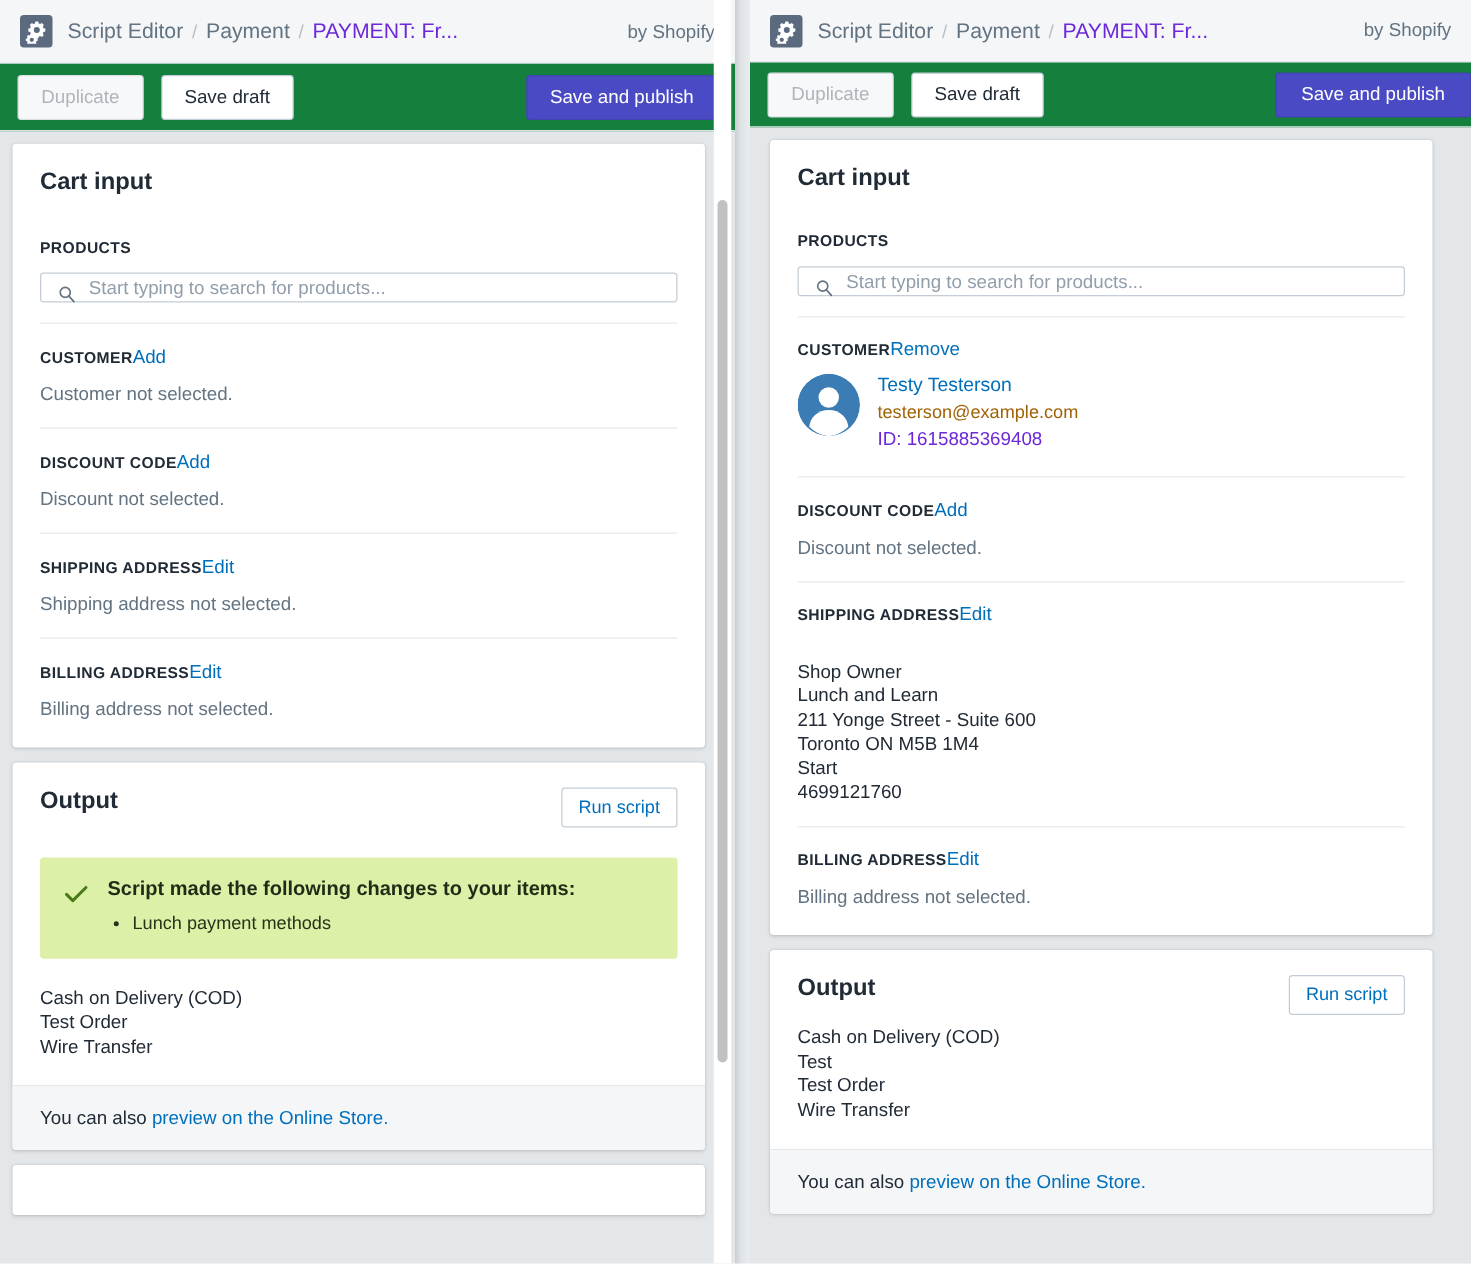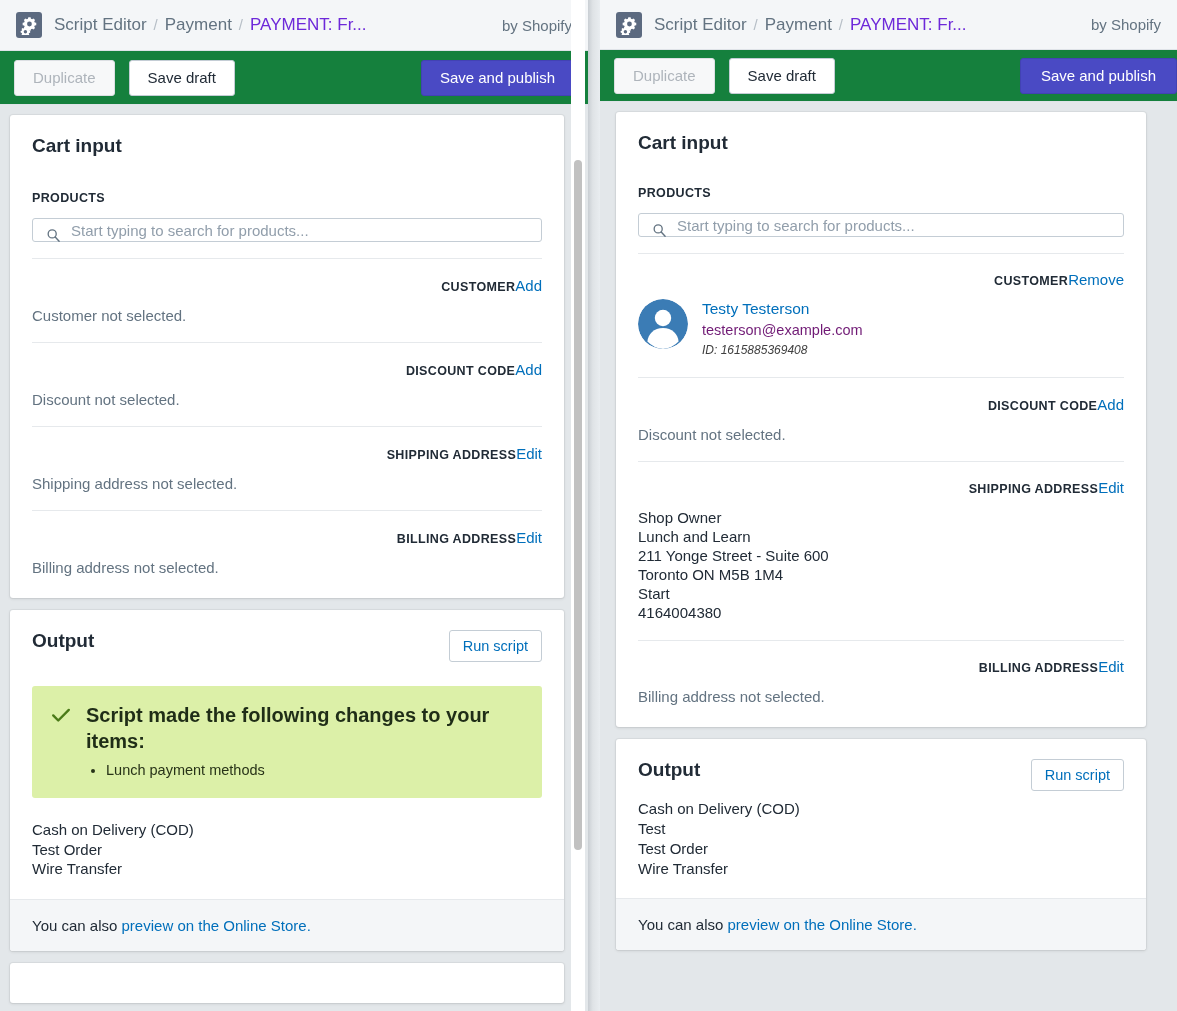--- a/index.html
+++ b/index.html
@@ -92,53 +92,53 @@
   .card-pad-l { padding: 20px 22px; }
   .card-pad-r { padding: 20px 22px; }
 
   .card-title { font-size: 19px; font-weight: bold; color: #212b36; }
   .card-title-r { font-size: 19px; }
 
   .sec-label {
     font-size: 12.5px; font-weight: bold; color: #212b36;
     letter-spacing: .35px;
   }
-  .sec-head { display: flex; align-items: baseline; justify-content: flex-end; }
+  .sec-head { display: flex; align-items: baseline; justify-content: flex-start; }
   .link { color: #006fbb; font-size: 15px; cursor: pointer; text-decoration: none; }
   .muted { color: #637381; font-size: 15px; }
 
   .searchbox {
     position: relative;
     border: 1px solid #c4cdd5; border-radius: 3px;
     background: #fff;
     height: 24px; display: flex; align-items: center;
     padding-left: 38px;
     font-size: 15px; color: #919eab;
   }
   .search-ico { position: absolute; left: 13px; top: 9px; }
 
   .divider { height: 1px; background: #e6e9ec; }
 
   
   .cust-row { display: flex; gap: 14px; align-items: flex-start; }
   .avatar { width: 50px; height: 50px; border-radius: 50%; overflow: hidden; flex: 0 0 auto; background:#f4f6f8; }
   .cust-name { color: #006fbb; font-size: 15.5px; line-height: 1.35; }
-  .cust-email { color: #701a75; font-size: 14.5px; line-height: 1.45; }
-  .cust-id { color: #404040; font-size: 12px; line-height: 1.5; font-style: italic; }
+  .cust-email { color: #a16207; font-size: 14.5px; line-height: 1.45; }
+  .cust-id { color: #6d28d9; font-size: 15px; line-height: 1.5; }
 
   .addr-line { color: #212b36; font-size: 15px; line-height: 1.27; }
 
   
   .banner {
     background: #dcf0a8;
     border-radius: 3px;
     display: flex; gap: 14px;
     padding: 16px 18px;
   }
-  .banner-title { font-size: 20px; font-weight: bold; color: #1f2d17; line-height: 1.3; }
+  .banner-title { font-size: 16px; font-weight: bold; color: #1f2d17; line-height: 1.3; }
   .banner-list { margin: 6px 0 0 20px; }
   .banner-list li { font-size: 14.5px; color: #283318; line-height: 1.5; }
 
   .out-list div { font-size: 15px; color: #212b36; line-height: 1.32; }
 
   .card-footer {
     background: #f4f6f8;
     border-top: 1px solid #e6e9ec;
     padding: 17px 22px;
     font-size: 15px; color: #212b36;
@@ -397,27 +397,27 @@
 
         <div style="padding:0 22px;">
             <div class="divider"></div>
           </div>
 
         <div class="card-pad-r" style="padding-top:17px;padding-bottom:18px;">
           <div class="sec-head">
             <span class="sec-label">SHIPPING ADDRESS</span>
             <a class="link">Edit</a>
           </div>
-          <div style="margin-top:12px;">
+          <div style="margin-top:28px;">
             <div class="addr-line">Shop Owner</div>
             <div class="addr-line">Lunch and Learn</div>
             <div class="addr-line">211 Yonge Street - Suite 600</div>
             <div class="addr-line">Toronto ON M5B 1M4</div>
             <div class="addr-line">Start</div>
-            <div class="addr-line">4164004380</div>
+            <div class="addr-line">4699121760</div>
           </div>
         </div>
 
         <div style="padding:0 22px;">
             <div class="divider"></div>
           </div>
 
         <div class="card-pad-r" style="padding-top:17px;padding-bottom:22px;">
           <div class="sec-head">
             <span class="sec-label">BILLING ADDRESS</span>

